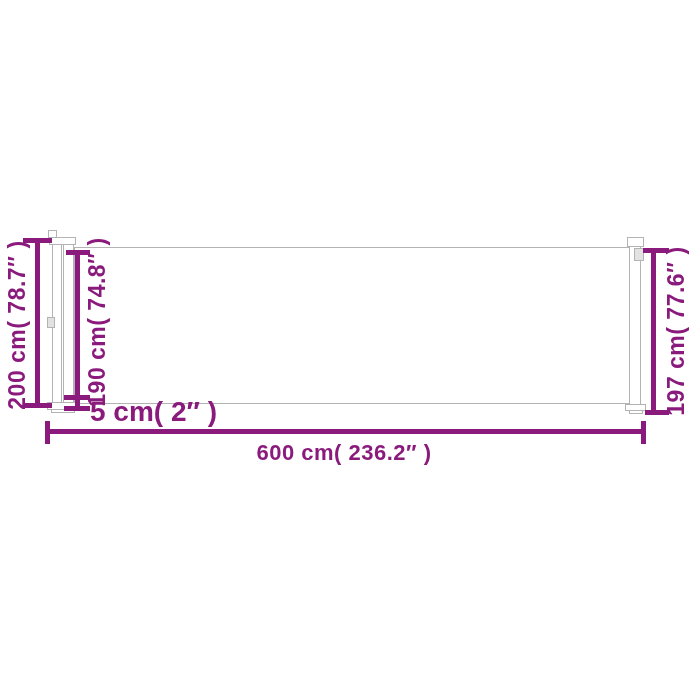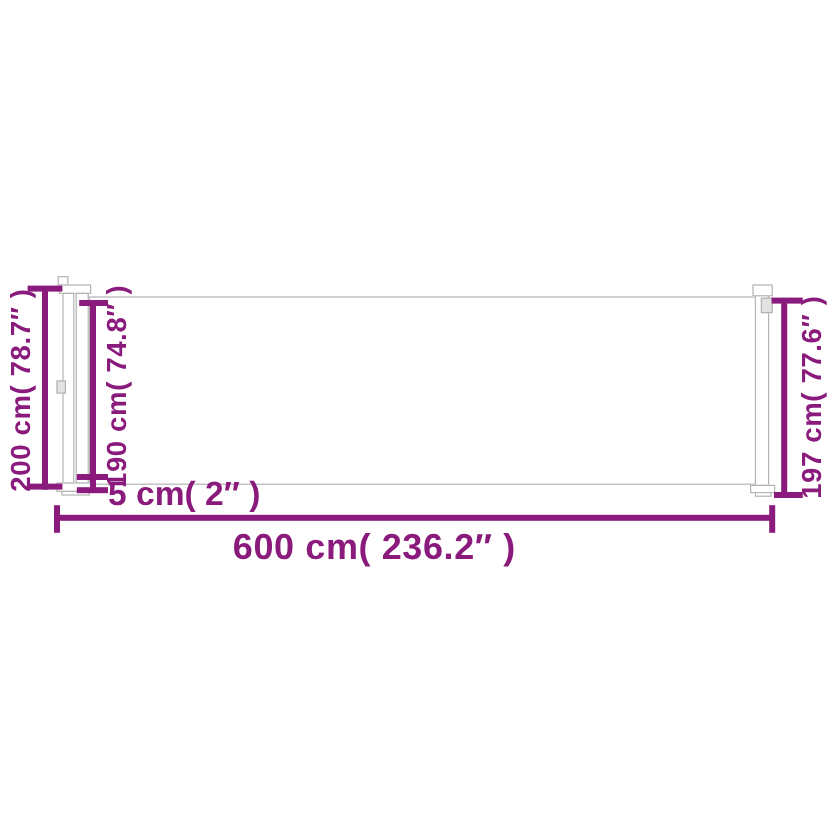--- a/index.html
+++ b/index.html
@@ -22,21 +22,21 @@
   .lbl {
     position:absolute; color:var(--accent,#8a1b7d);
     font-weight:bold; white-space:nowrap;
   }
   .vlabel {
     width:210px; height:28px; line-height:28px; text-align:center;
     transform:rotate(-90deg); transform-origin:center;
     font-size:23px; letter-spacing:0.5px;
   }
   .hlabel { font-size:28px; }
-  .biglabel { font-size:30px; width:300px; text-align:left; letter-spacing:0.5px; }
+  .biglabel { font-size:22px; width:300px; text-align:center; letter-spacing:0.5px; }
 
   
   .part { position:absolute; background:#fff; border:1px solid var(--outline,#b3b3b3); box-sizing:border-box; }
   .part.filled { background:#e2e2e2; }
   .panel {
     position:absolute; background:#fff;
     border:1px solid var(--outline,#b3b3b3); box-sizing:border-box;
   }
 </style>
 </head>

